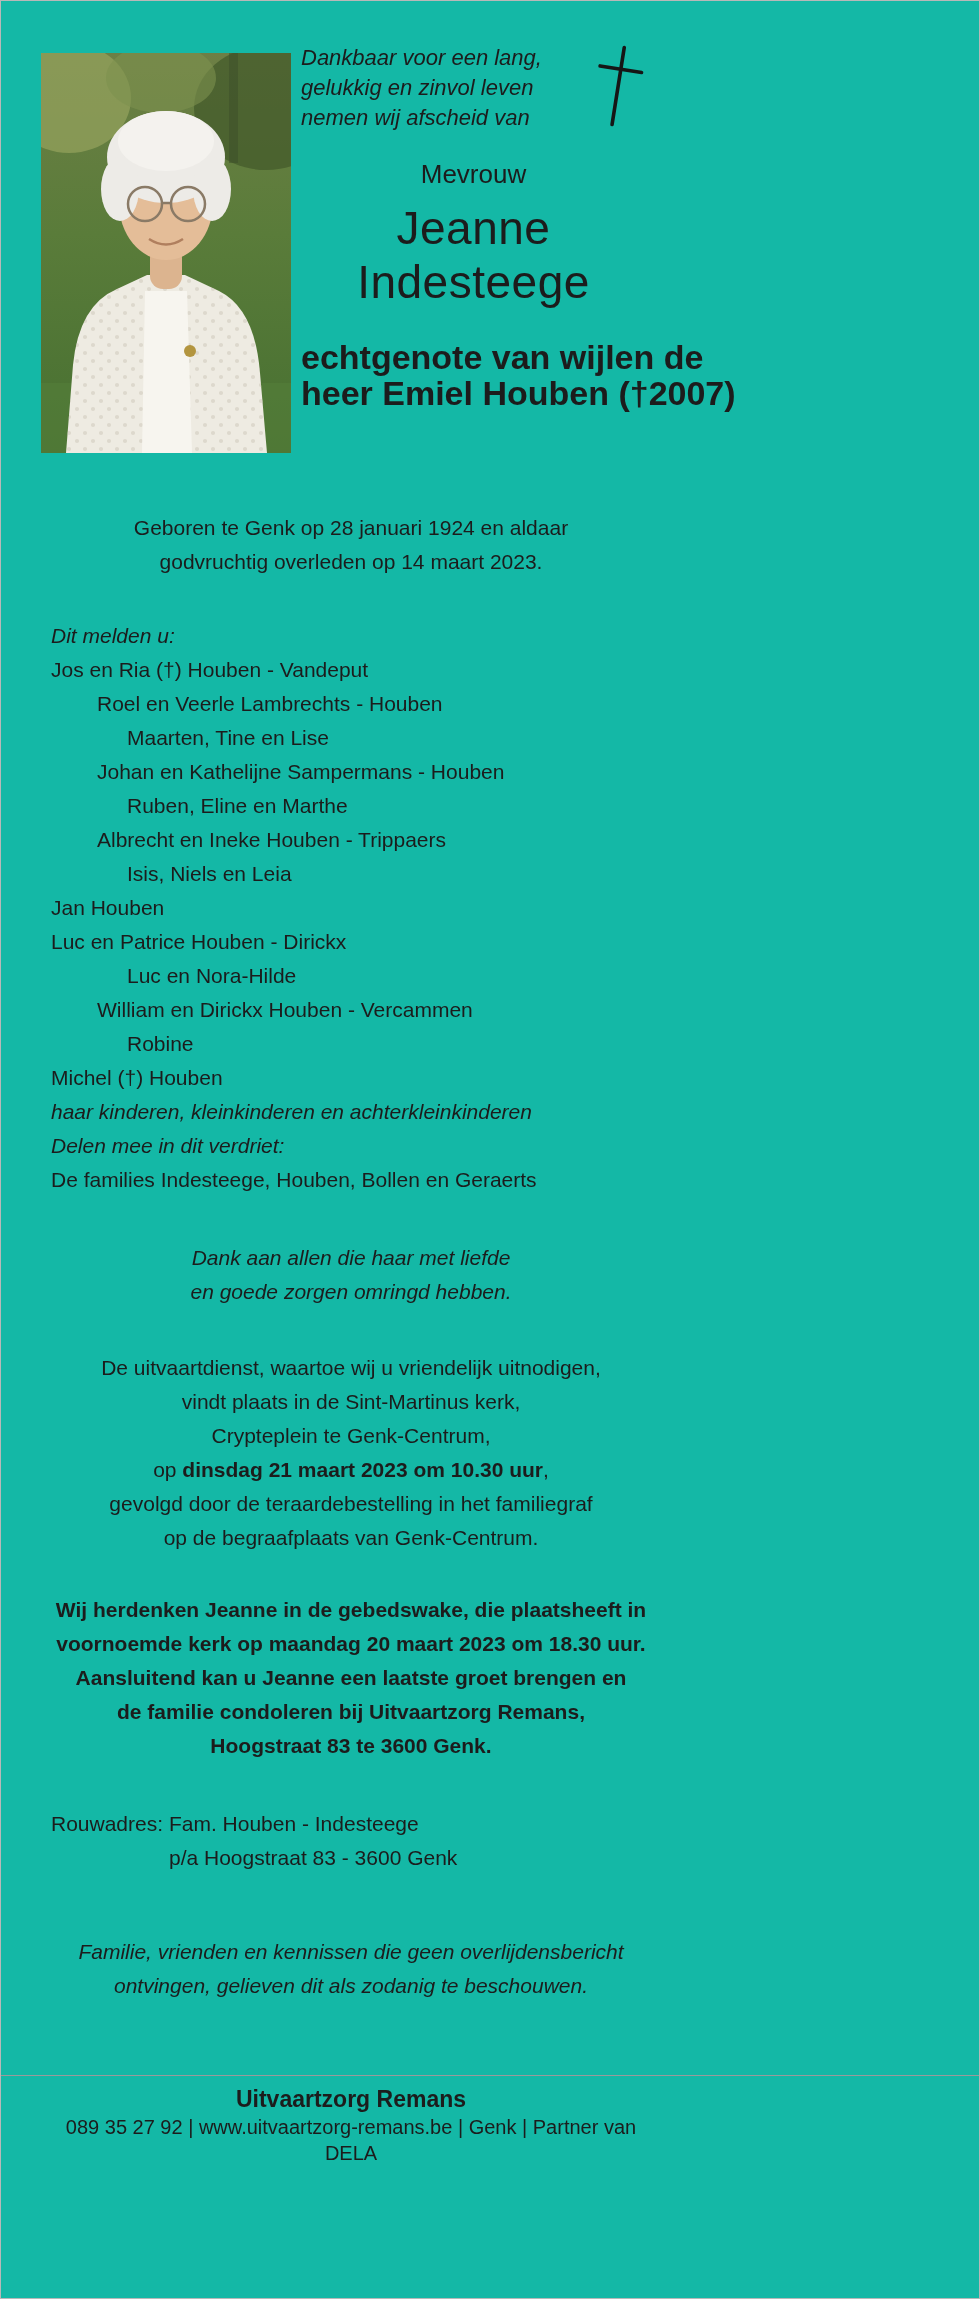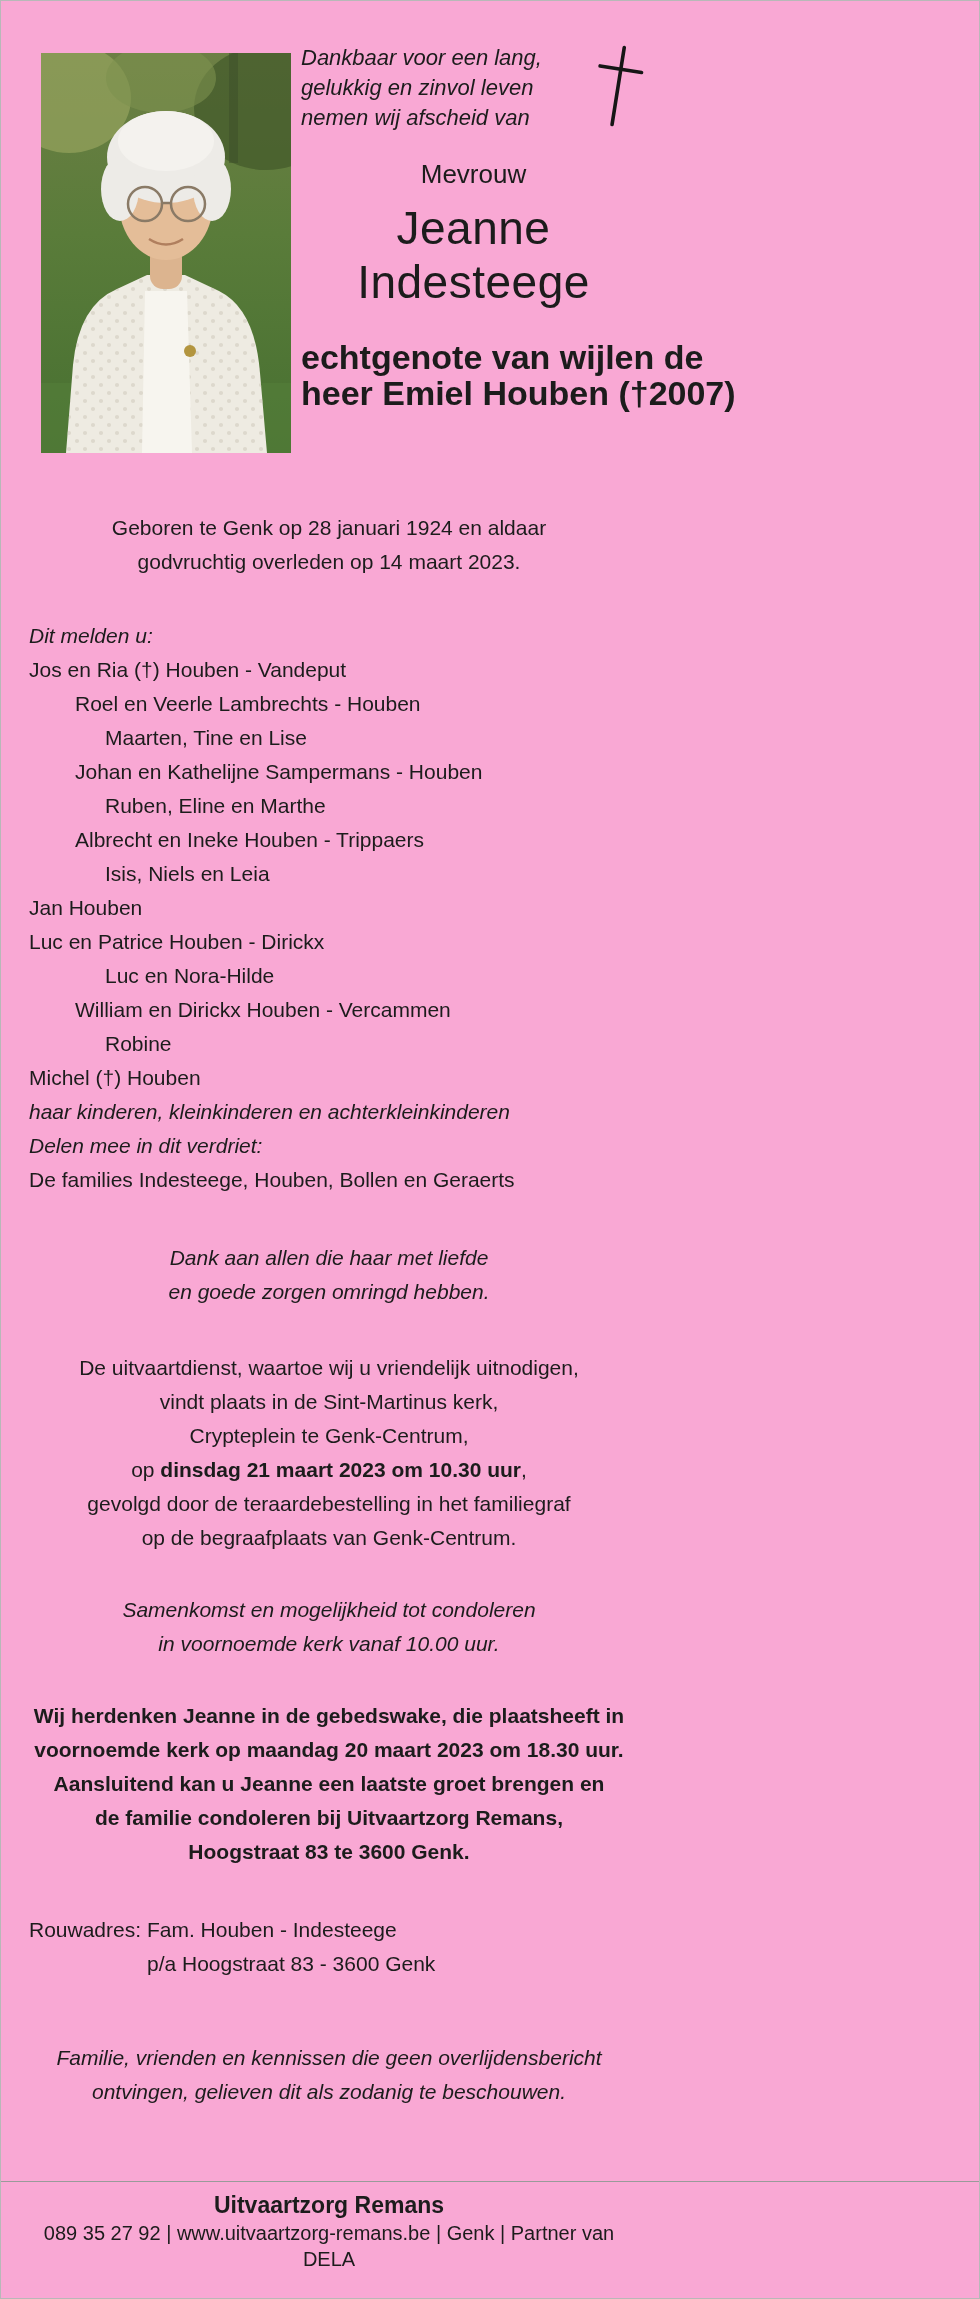--- a/index.html
+++ b/index.html
@@ -1,27 +1,27 @@
 <!DOCTYPE html>
 <html><head>
 <meta charset="utf-8">
 <style>
   * { margin: 0; padding: 0; box-sizing: border-box; }
   html, body { background: #ffffff; }
   .page {
     position: relative;
     width: 980px;
     height: 2299px;
-    background: #f9a8d4;
+    background: #14b8a6;
     border: 1px solid #b8b8b8;
     font-family: "Liberation Sans", sans-serif;
     color: #1c1c1c;
     overflow: hidden;
   }
-  .col { width: 600px; margin-left: 28px; }
+  .col { width: 600px; margin-left: 50px; }
 
   .line { font-size: 21px; line-height: 34px; white-space: nowrap; }
   .center { text-align: center; }
   .italic { font-style: italic; }
 
   
   .header { position: relative; height: 470px; }
   .photo {
     position: absolute; left: 40px; top: 52px;
     width: 250px; height: 400px; overflow: hidden;
@@ -169,24 +169,20 @@
 
   <section class="col service">
     <div class="line center">De uitvaartdienst, waartoe wij u vriendelijk uitnodigen,</div>
     <div class="line center">vindt plaats in de Sint-Martinus kerk,</div>
     <div class="line center">Crypteplein te Genk-Centrum,</div>
     <div class="line center"><span>op </span><strong>dinsdag 21 maart 2023 om 10.30 uur</strong><span>,</span></div>
     <div class="line center">gevolgd door de teraardebestelling in het familiegraf</div>
     <div class="line center">op de begraafplaats van Genk-Centrum.</div>
   </section>
 
-  <section class="col condolence">
-    <div class="line center italic">Samenkomst en mogelijkheid tot condoleren</div>
-    <div class="line center italic">in voornoemde kerk vanaf 10.00 uur.</div>
-  </section>
 
   <section class="col vigil">
     <div class="line center">Wij herdenken Jeanne in de gebedswake, die plaatsheeft in</div>
     <div class="line center">voornoemde kerk op maandag 20 maart 2023 om 18.30 uur.</div>
     <div class="line center">Aansluitend kan u Jeanne een laatste groet brengen en</div>
     <div class="line center">de familie condoleren bij Uitvaartzorg Remans,</div>
     <div class="line center">Hoogstraat 83 te 3600 Genk.</div>
   </section>
 
   <section class="col address">

